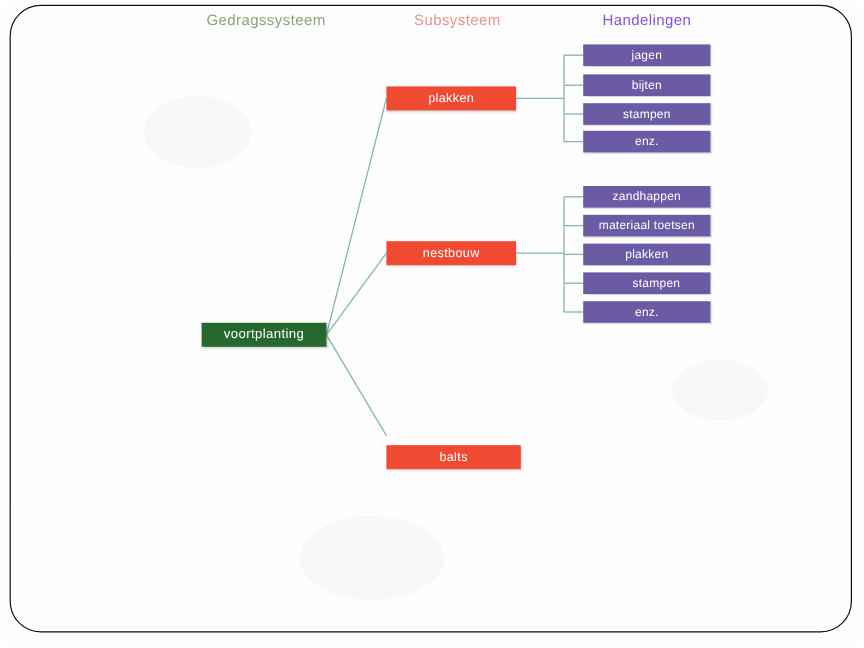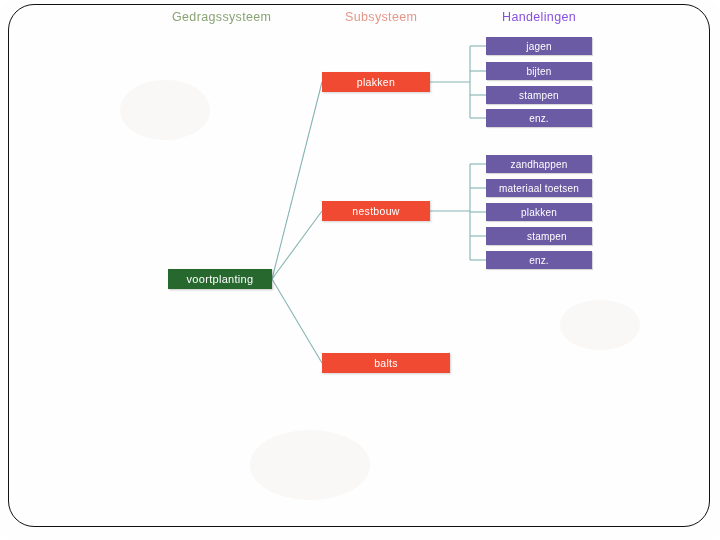--- a/index.html
+++ b/index.html
@@ -140,21 +140,21 @@
       <line x1="470" y1="212" x2="486" y2="212"></line>
       <line x1="470" y1="236" x2="486" y2="236"></line>
       <line x1="470" y1="260" x2="486" y2="260"></line>
     </g>
   </svg>
 
   <div class="node node-root" id="node-root" style="left: 168px; top: 269px; width: 104px; height: 20px; background: rgb(38, 104, 46);">voortplanting</div>
 
   <div class="node node-sub" id="node-sub-0" style="left: 322px; top: 72px; width: 108px; height: 20px; background: rgb(240, 75, 50);">plakken</div>
   <div class="node node-sub" id="node-sub-1" style="left: 322px; top: 201px; width: 108px; height: 20px; background: rgb(240, 75, 50);">nestbouw</div>
-  <div class="node node-sub" id="node-sub-2" style="left: 322px; top: 353px; width: 128px; height: 20px; background: rgb(240, 75, 50);">balts</div>
+  <div class="node node-sub" id="node-sub-2" style="left: 322px; top: 371px; width: 112px; height: 20px; background: rgb(240, 75, 50);">balts</div>
 
   <div class="node node-act" id="node-act-0-0" style="left: 486px; top: 37px; width: 106px; height: 18px;">jagen</div>
   <div class="node node-act" id="node-act-0-1" style="left: 486px; top: 62px; width: 106px; height: 18px;">bijten</div>
   <div class="node node-act" id="node-act-0-2" style="left: 486px; top: 86px; width: 106px; height: 18px;">stampen</div>
   <div class="node node-act" id="node-act-0-3" style="left: 486px; top: 109px; width: 106px; height: 18px;">enz.</div>
 
   <div class="node node-act" id="node-act-1-0" style="left: 486px; top: 155px; width: 106px; height: 18px;">zandhappen</div>
   <div class="node node-act" id="node-act-1-1" style="left: 486px; top: 179px; width: 106px; height: 18px;">materiaal toetsen</div>
   <div class="node node-act" id="node-act-1-2" style="left: 486px; top: 203px; width: 106px; height: 18px;">plakken</div>
   <div class="node node-act" id="node-act-1-3" style="left: 486px; top: 227px; width: 106px; height: 18px; padding-left: 16px;">stampen</div>

